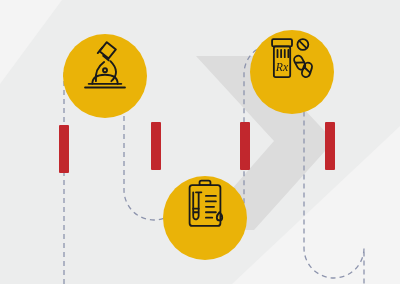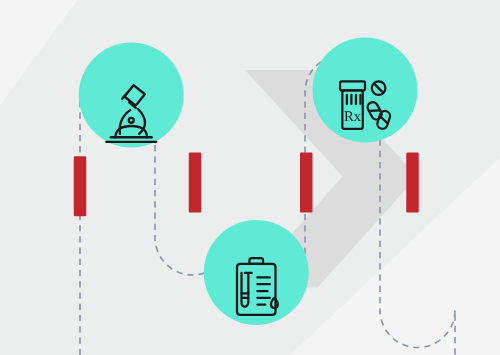--- a/index.html
+++ b/index.html
@@ -23,24 +23,25 @@
   #bg-svg, #path-svg {
     position: absolute;
     left: 0;
     top: 0;
     width: 400px;
     height: 284px;
   }
   .node {
     position: absolute;
     border-radius: 50%;
-    background: #5eead4;
+    background: #eab308;
     display: flex;
-    align-items: flex-end;
+    align-items: flex-start;
     justify-content: center;
+    font-style: italic;
   }
   .node svg {
     display: block;
   }
   .bar {
     position: absolute;
     border-radius: 1px;
   }
 </style>
 </head>

